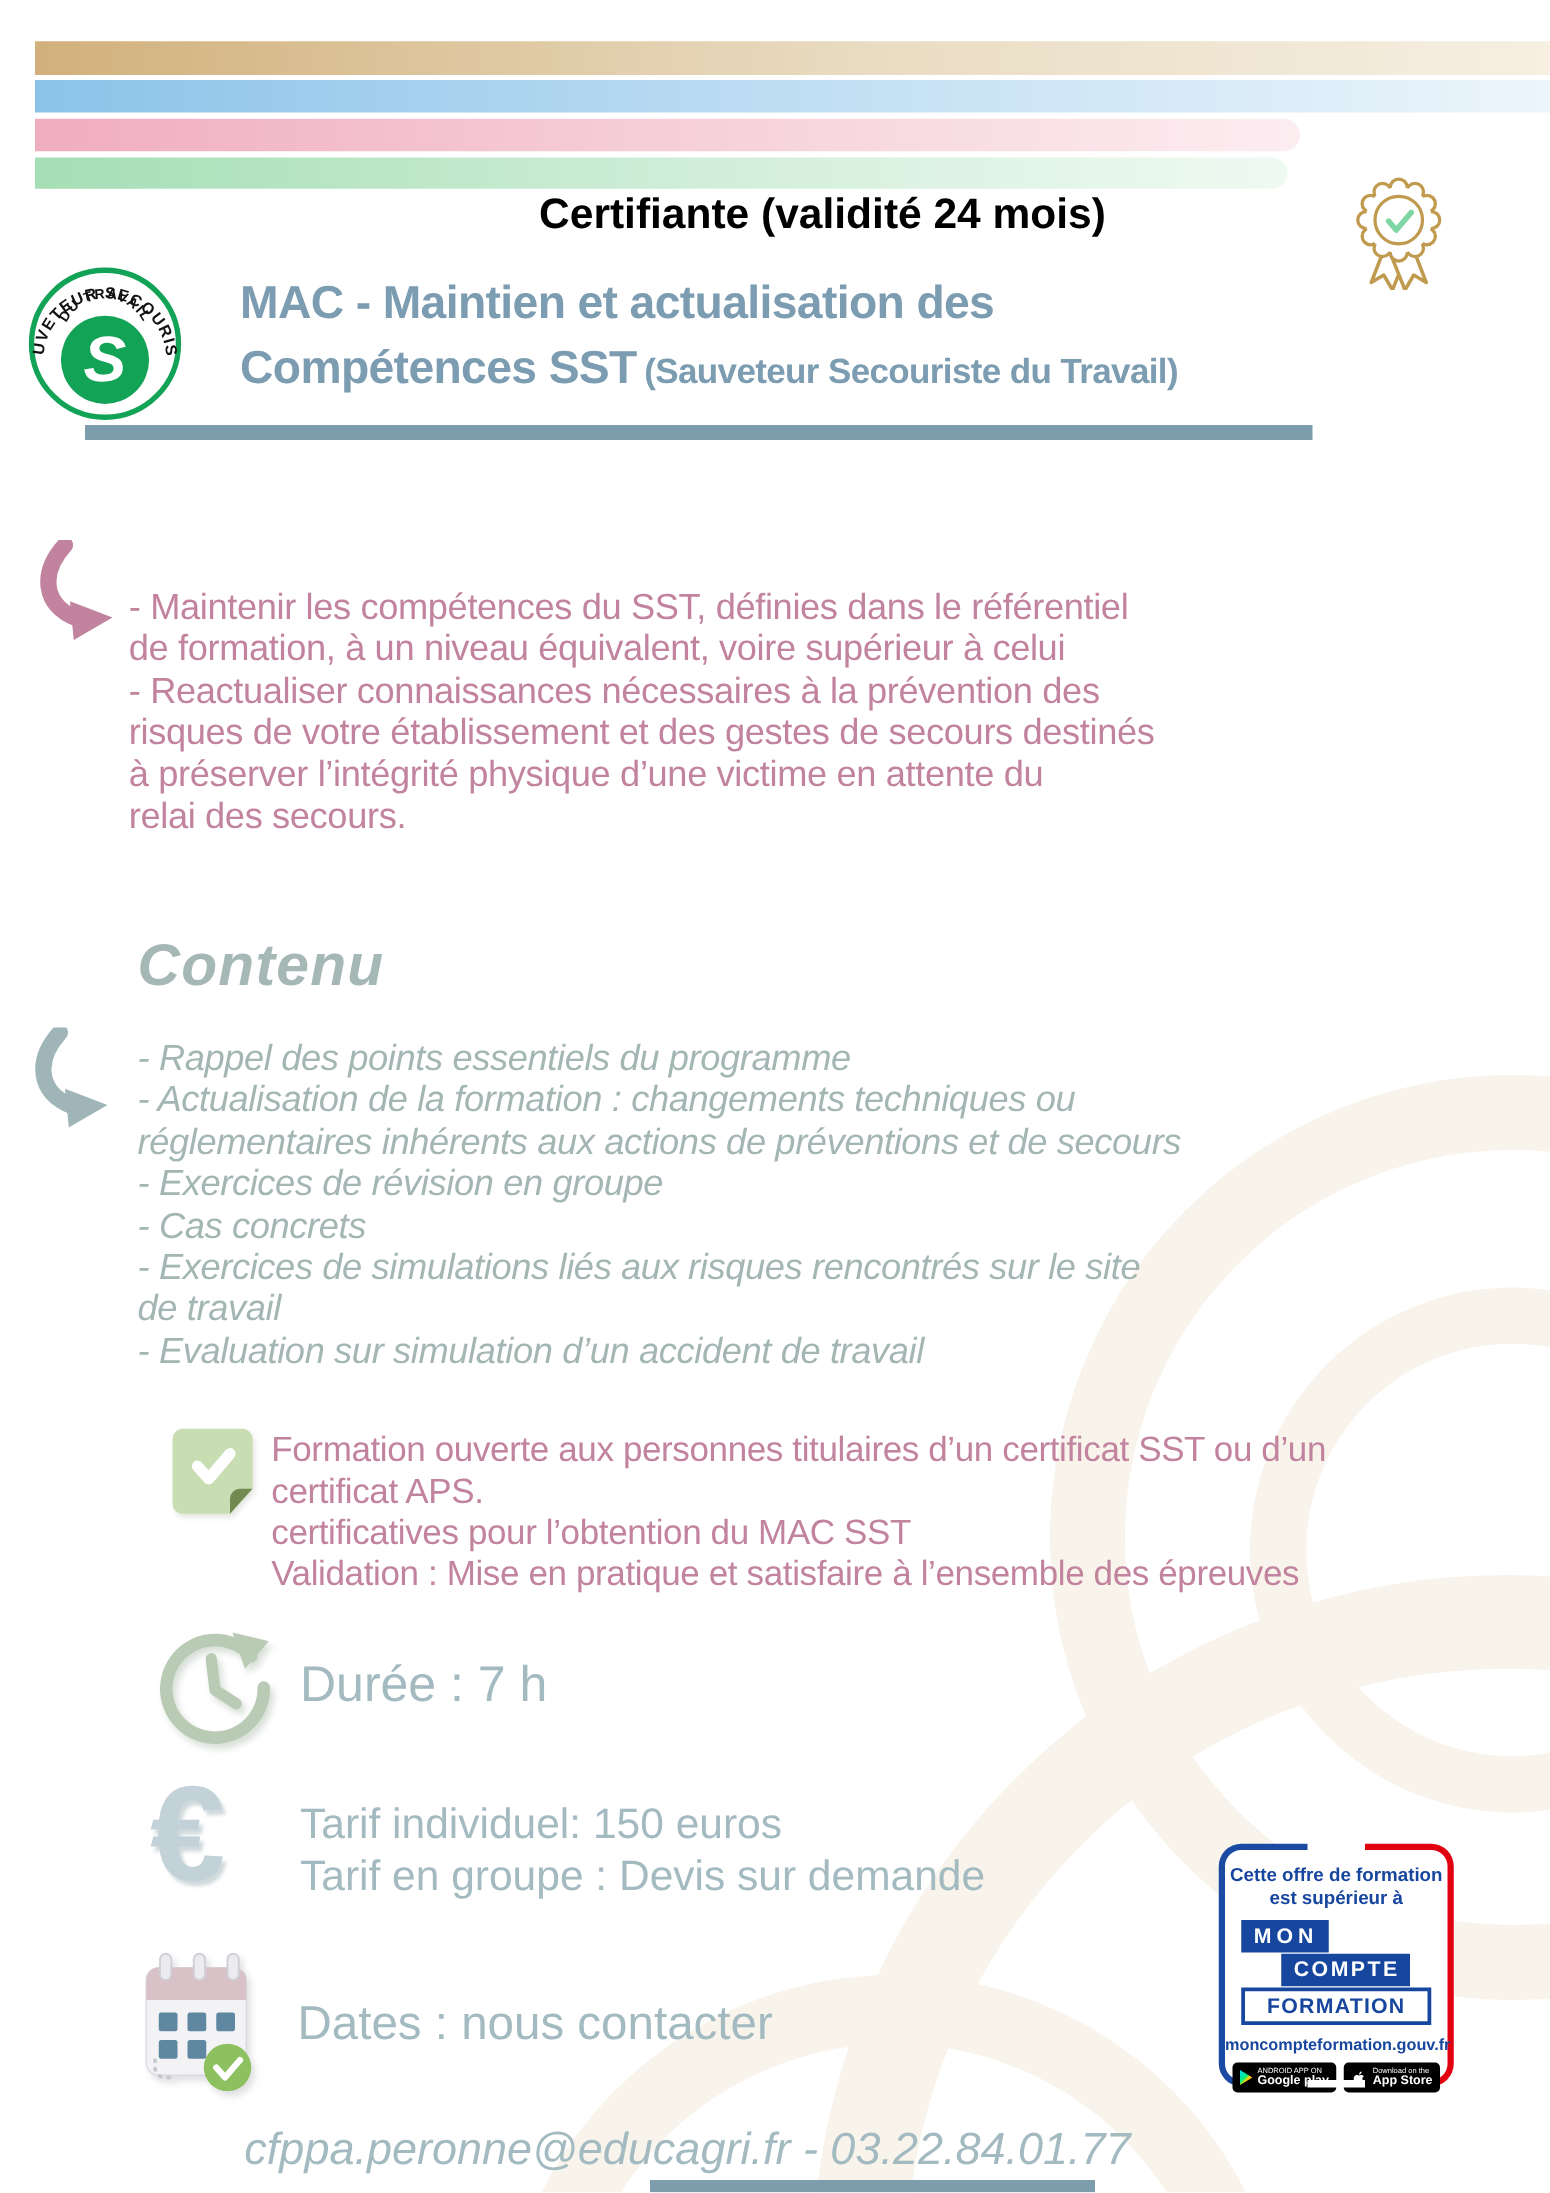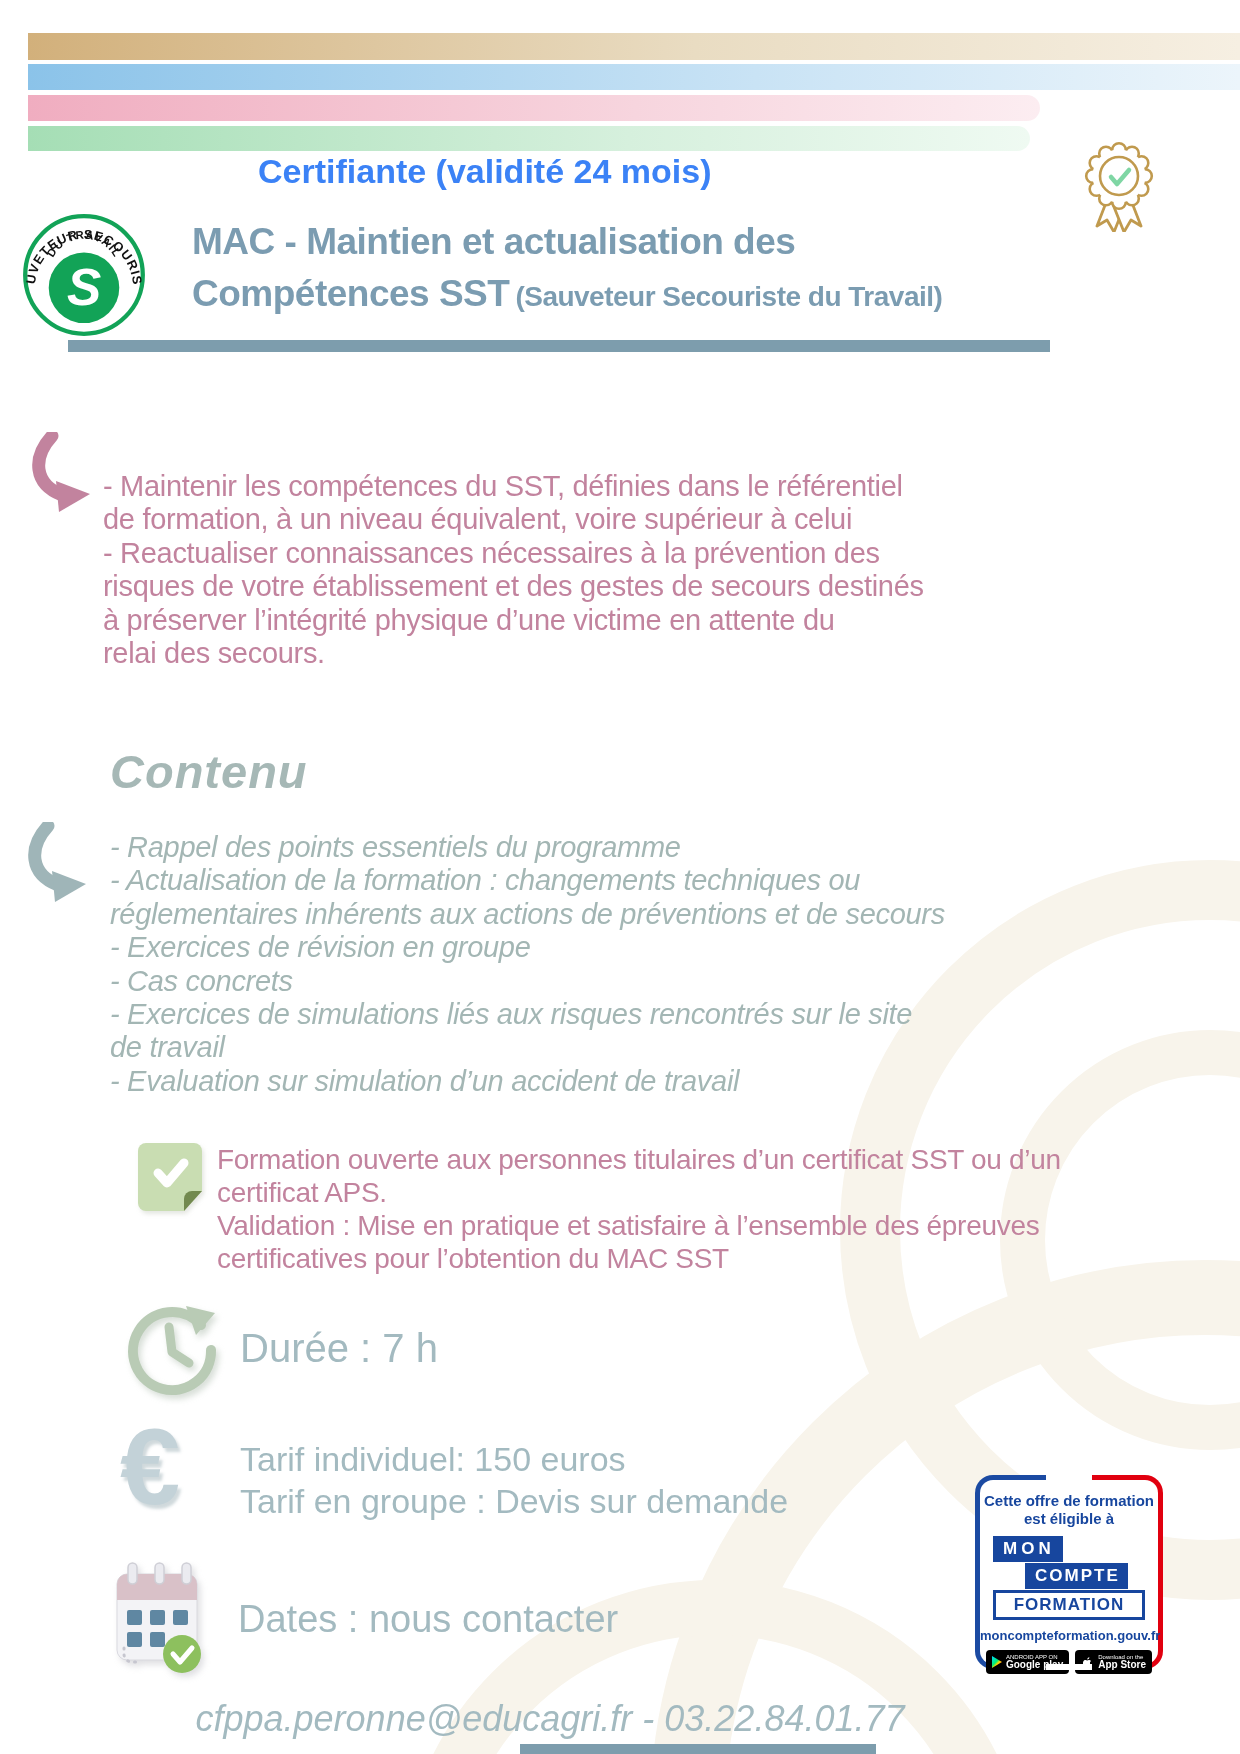--- a/index.html
+++ b/index.html
@@ -10,22 +10,22 @@
   
   .ring{position:absolute;border-radius:50%;border:60px solid #f8f4eb;z-index:0;}
 
   
   .stripe{position:absolute;left:28px;z-index:1;}
   .stripe-tan{top:33px;width:1212px;height:27px;background:linear-gradient(90deg,#d2b07b,#e9dcc2 55%,#f6efe2);}
   .stripe-blue{top:64px;width:1212px;height:26px;background:linear-gradient(90deg,#8bc3e9,#c9e3f5 60%,#ecf5fb);}
   .stripe-pink{top:95px;width:1012px;height:26px;border-radius:0 16px 16px 0;background:linear-gradient(90deg,#f0adc0,#f7d5de 60%,#fcedf1);}
   .stripe-green{top:126px;width:1002px;height:25px;border-radius:0 14px 14px 0;background:linear-gradient(90deg,#a5deb5,#d6f0dd 60%,#effaf2);}
 
-  .certif{top:152px;left:258px;width:800px;text-align:left;font-size:34px;font-weight:bold;
-          color:#3b82f6;letter-spacing:0;z-index:2;}
+  .certif{top:152px;left:258px;width:800px;text-align:center;font-size:34px;font-weight:bold;
+          color:#000000;letter-spacing:0;z-index:2;}
 
   .medal{top:140px;left:1078px;width:82px;height:92px;z-index:2;}
   .sst-logo{top:212px;left:22px;width:124px;height:126px;z-index:2;}
 
   .title{top:223px;left:192px;color:#7b9cb1;font-weight:bold;z-index:2;line-height:1;}
   .title-l1{font-size:37px;letter-spacing:-0.5px;}
   .title-l2{margin-top:15px;font-size:37px;letter-spacing:-0.5px;}
   .title-sub{font-size:28px;margin-left:6px;}
 
   .divider{top:340px;left:68px;width:982px;height:12px;background:#7d9dad;z-index:2;}
@@ -176,22 +176,22 @@
   </div>
 
   <svg class="abs note-icon" viewBox="0 0 70 74">
     <path d="M10,2 h48 a8,8 0 0 1 8,8 v40 l-18,20 H10 a8,8 0 0 1 -8,-8 V10 a8,8 0 0 1 8,-8 z" fill="#c9ddb2"></path>
     <path d="M66,50 l-18,20 v-12 a8,8 0 0 1 8,-8 z" fill="#72894f"></path>
     <path d="M22,32 l9,10 l17,-20" fill="none" stroke="#ffffff" stroke-width="9" stroke-linecap="round" stroke-linejoin="round"></path>
   </svg>
   <div class="abs note-text">
     <div>Formation ouverte aux personnes titulaires d’un certificat SST ou d’un</div>
     <div>certificat APS.</div>
+    <div>certificatives pour l’obtention du MAC SST</div>
     <div>Validation : Mise en pratique et satisfaire à l’ensemble des épreuves</div>
-    <div>certificatives pour l’obtention du MAC SST</div>
   </div>
 
   <svg class="abs clock-icon" viewBox="0 0 100 100">
     <path d="M79,25 A39,39 0 1 0 89,50" fill="none" stroke="#b9cbb5" stroke-width="10" stroke-linecap="round"></path>
     <path d="M64,6 L93,13 L74,35 Z" fill="#b9cbb5"></path>
     <path d="M47,27 L50,52 L67,63" fill="none" stroke="#b9cbb5" stroke-width="9" stroke-linecap="round" stroke-linejoin="round"></path>
   </svg>
   <div class="abs duration">Durée : 7 h</div>
 
   <div class="abs euro-icon">€</div>
@@ -218,21 +218,21 @@
     <path d="M10,88 v6 a8,8 0 0 0 8,8 h6" fill="none" stroke="#c6c6cf" stroke-width="3" stroke-dasharray="1 6" stroke-linecap="round"></path>
     <circle cx="68" cy="94" r="19" fill="#8dc05e"></circle>
     <path d="M59,94 l7,8 l12,-14" fill="none" stroke="#ffffff" stroke-width="5" stroke-linecap="round" stroke-linejoin="round"></path>
   </svg>
   <div class="abs dates">Dates : nous contacter</div>
 
   <div class="abs mcf">
     <div class="mcf-inner">
       <div class="mcf-elig">
         <div>Cette offre de formation</div>
-        <div>est éligible à</div>
+        <div>est supérieur à</div>
       </div>
       <div class="mcf-logo">
         <div class="mcf-mon">MON</div>
         <div class="mcf-compte">COMPTE</div>
         <div class="mcf-formation">FORMATION</div>
       </div>
       <div class="mcf-url">moncompteformation.gouv.fr</div>
       <div class="mcf-stores">
         <div class="store-badge">
           <div class="gp-triangle"></div>

